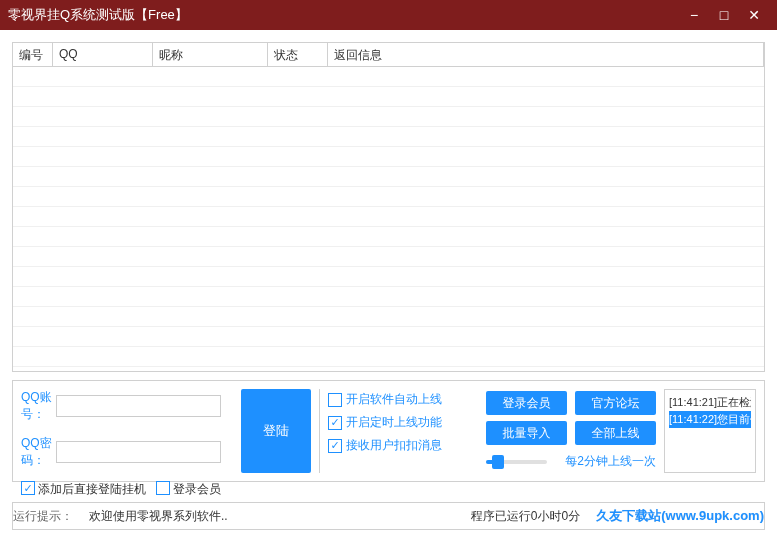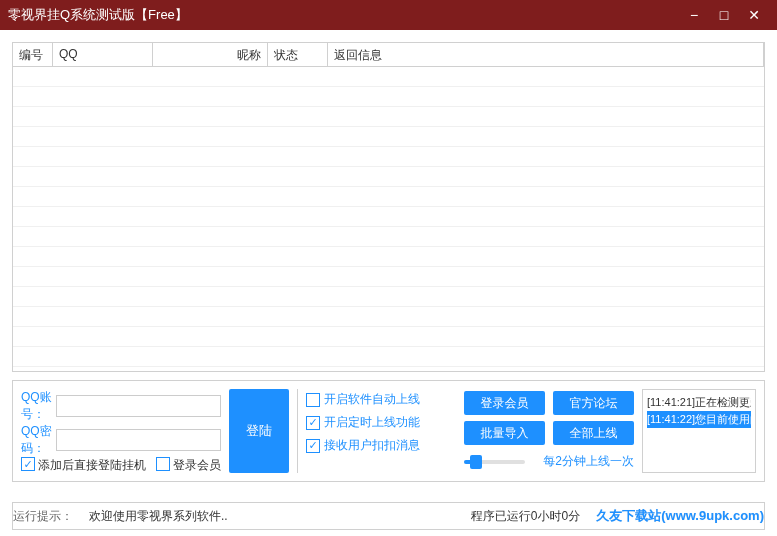--- a/index.html
+++ b/index.html
@@ -9,37 +9,37 @@
 .titlebar .title { flex: 1; }
 .titlebar .win-btn { width: 30px; height: 20px; display: inline-flex; align-items: center; justify-content: center; cursor: pointer; font-size: 14px; }
 
 .main-panel { padding: 12px; }
 
 .table-wrap { border: 1px solid #d0d0d0; height: 330px; overflow: hidden; }
 .table-head { display: flex; height: 24px; border-bottom: 1px solid #d0d0d0; background: #fff; font-size: 12px; color: #333; }
 .table-head .th { border-right: 1px solid #d0d0d0; padding: 4px 6px; }
 .th-num { width: 40px; }
 .th-qq { width: 100px; }
-.th-nick { width: 115px; text-align: right; }
+.th-nick { width: 115px; }
 .th-status { width: 60px; }
 .th-info { flex: 1; border-right: none; font-family: Liberation Mono, monospace; }
 .table-body { height: calc(100% - 24px); background: repeating-linear-gradient(to bottom, #fff 0, #fff 19px, #f0f0f0 19px, #f0f0f0 20px); }
 
 .controls { border: 1px solid #d0d0d0; margin-top: 8px; padding: 8px; display: flex; gap: 8px; height: 102px; }
 
-.login-box { width: 200px; display: flex; flex-direction: column; gap: 0; font-size: 12px; }
+.login-box { width: 200px; display: flex; flex-direction: column; gap: 12px; font-size: 12px; }
 .login-row { display: flex; align-items: center; gap: 4px; }
 .login-row label { color: #1e90ff; width: 54px; }
 .login-row input[type="text"], .login-row input[type="password"] { flex: 1; height: 22px; border: 1px solid #ccc; padding: 0 4px; font-size: 12px; }
 .login-checks { display: flex; gap: 10px; font-size: 12px; color: #333; align-items: center; }
 .chk { display: inline-flex; align-items: flex-start; gap: 3px; cursor: pointer; }
 .chk-box { width: 14px; height: 14px; border: 1px solid #1e90ff; display: inline-flex; align-items: center; justify-content: center; background: #fff; color: #1e90ff; font-size: 11px; line-height: 1; }
 .chk-box.checked::after { content: "✓"; }
 
-.login-btn { width: 60px; background: #1e90ff; color: #fff; font-size: 13px; display: flex; align-items: center; justify-content: center; cursor: pointer; border-radius: 2px; }
+.login-btn { width: 70px; background: #1e90ff; color: #fff; font-size: 13px; display: flex; align-items: center; justify-content: center; cursor: pointer; border-radius: 2px; margin-left: 12px; }
 
 .divider { width: 1px; background: #d0d0d0; }
 
 .options-box { width: 150px; display: flex; flex-direction: column; gap: 6px; font-size: 12px; padding-top: 2px; }
 .opt { display: flex; align-items: center; gap: 4px; cursor: pointer; }
 
 .actions-box { width: 170px; display: flex; flex-direction: column; gap: 6px; padding-top: 2px; }
 .action-row { display: flex; gap: 8px; }
 .btn-sm { flex: 1; height: 24px; background: #1e90ff; color: #fff; font-size: 12px; display: flex; align-items: center; justify-content: center; cursor: pointer; border-radius: 2px; }
 .slider-row { display: flex; align-items: center; gap: 18px; margin-top: 2px; }

